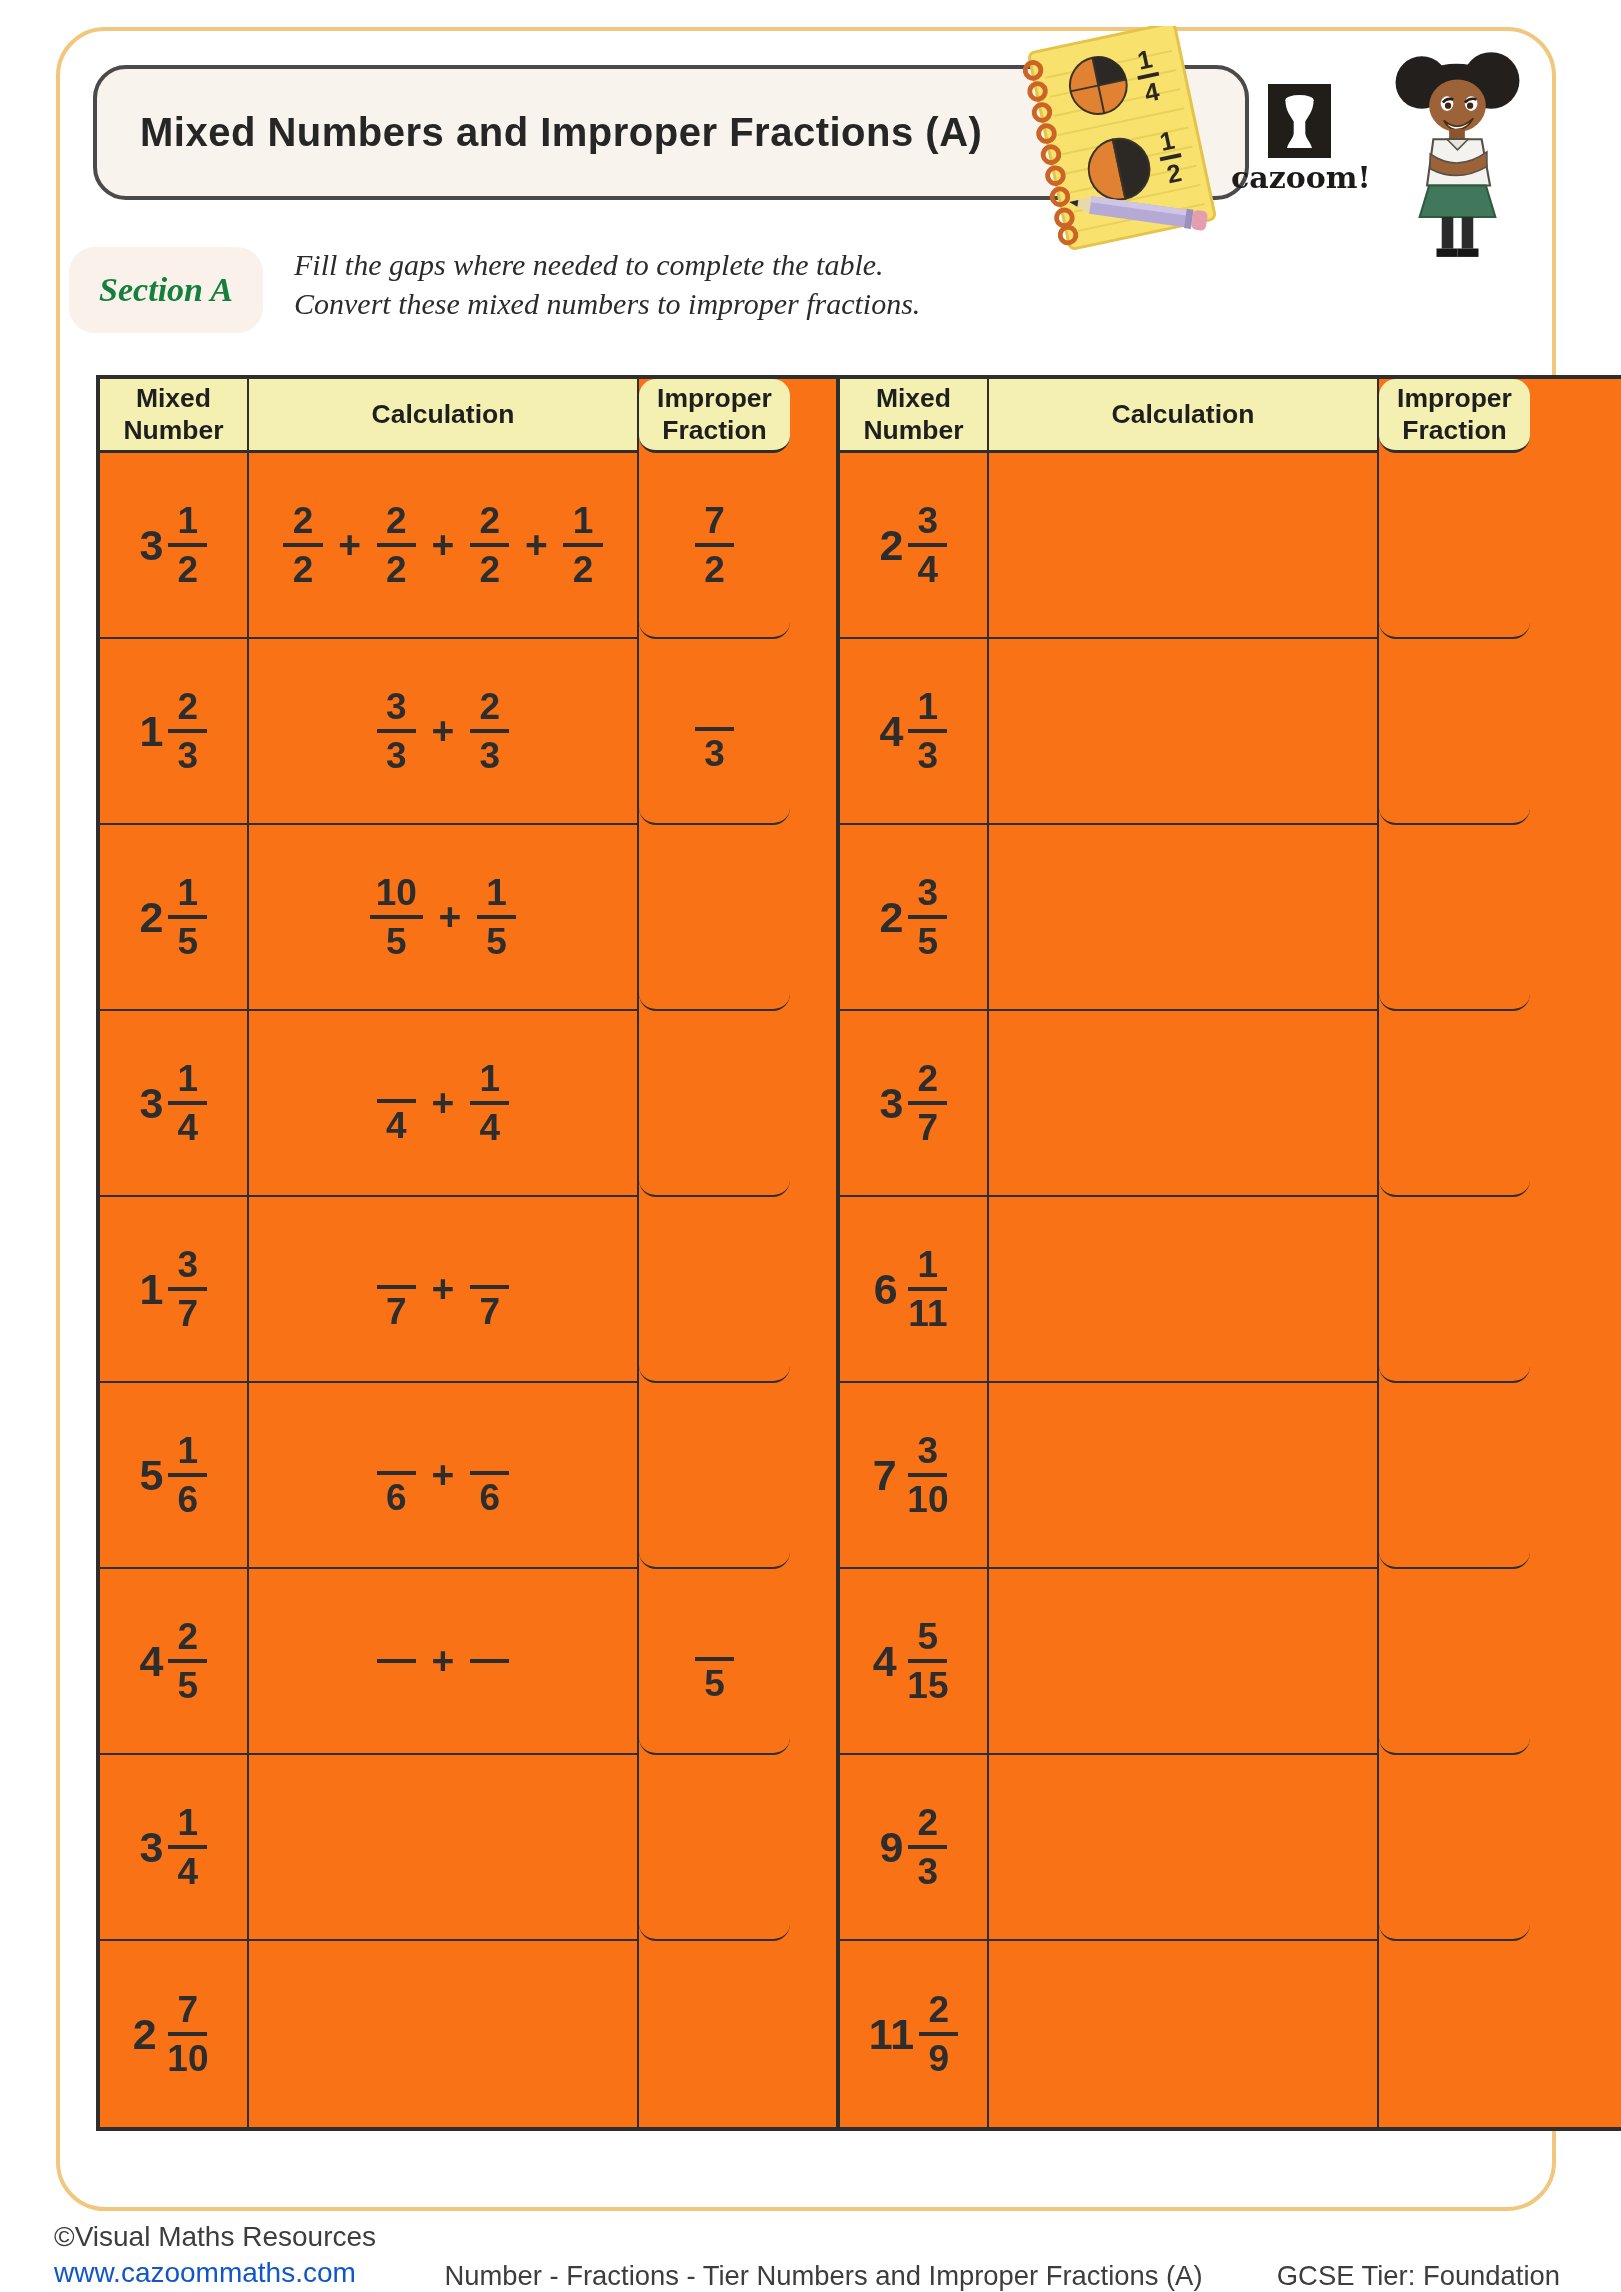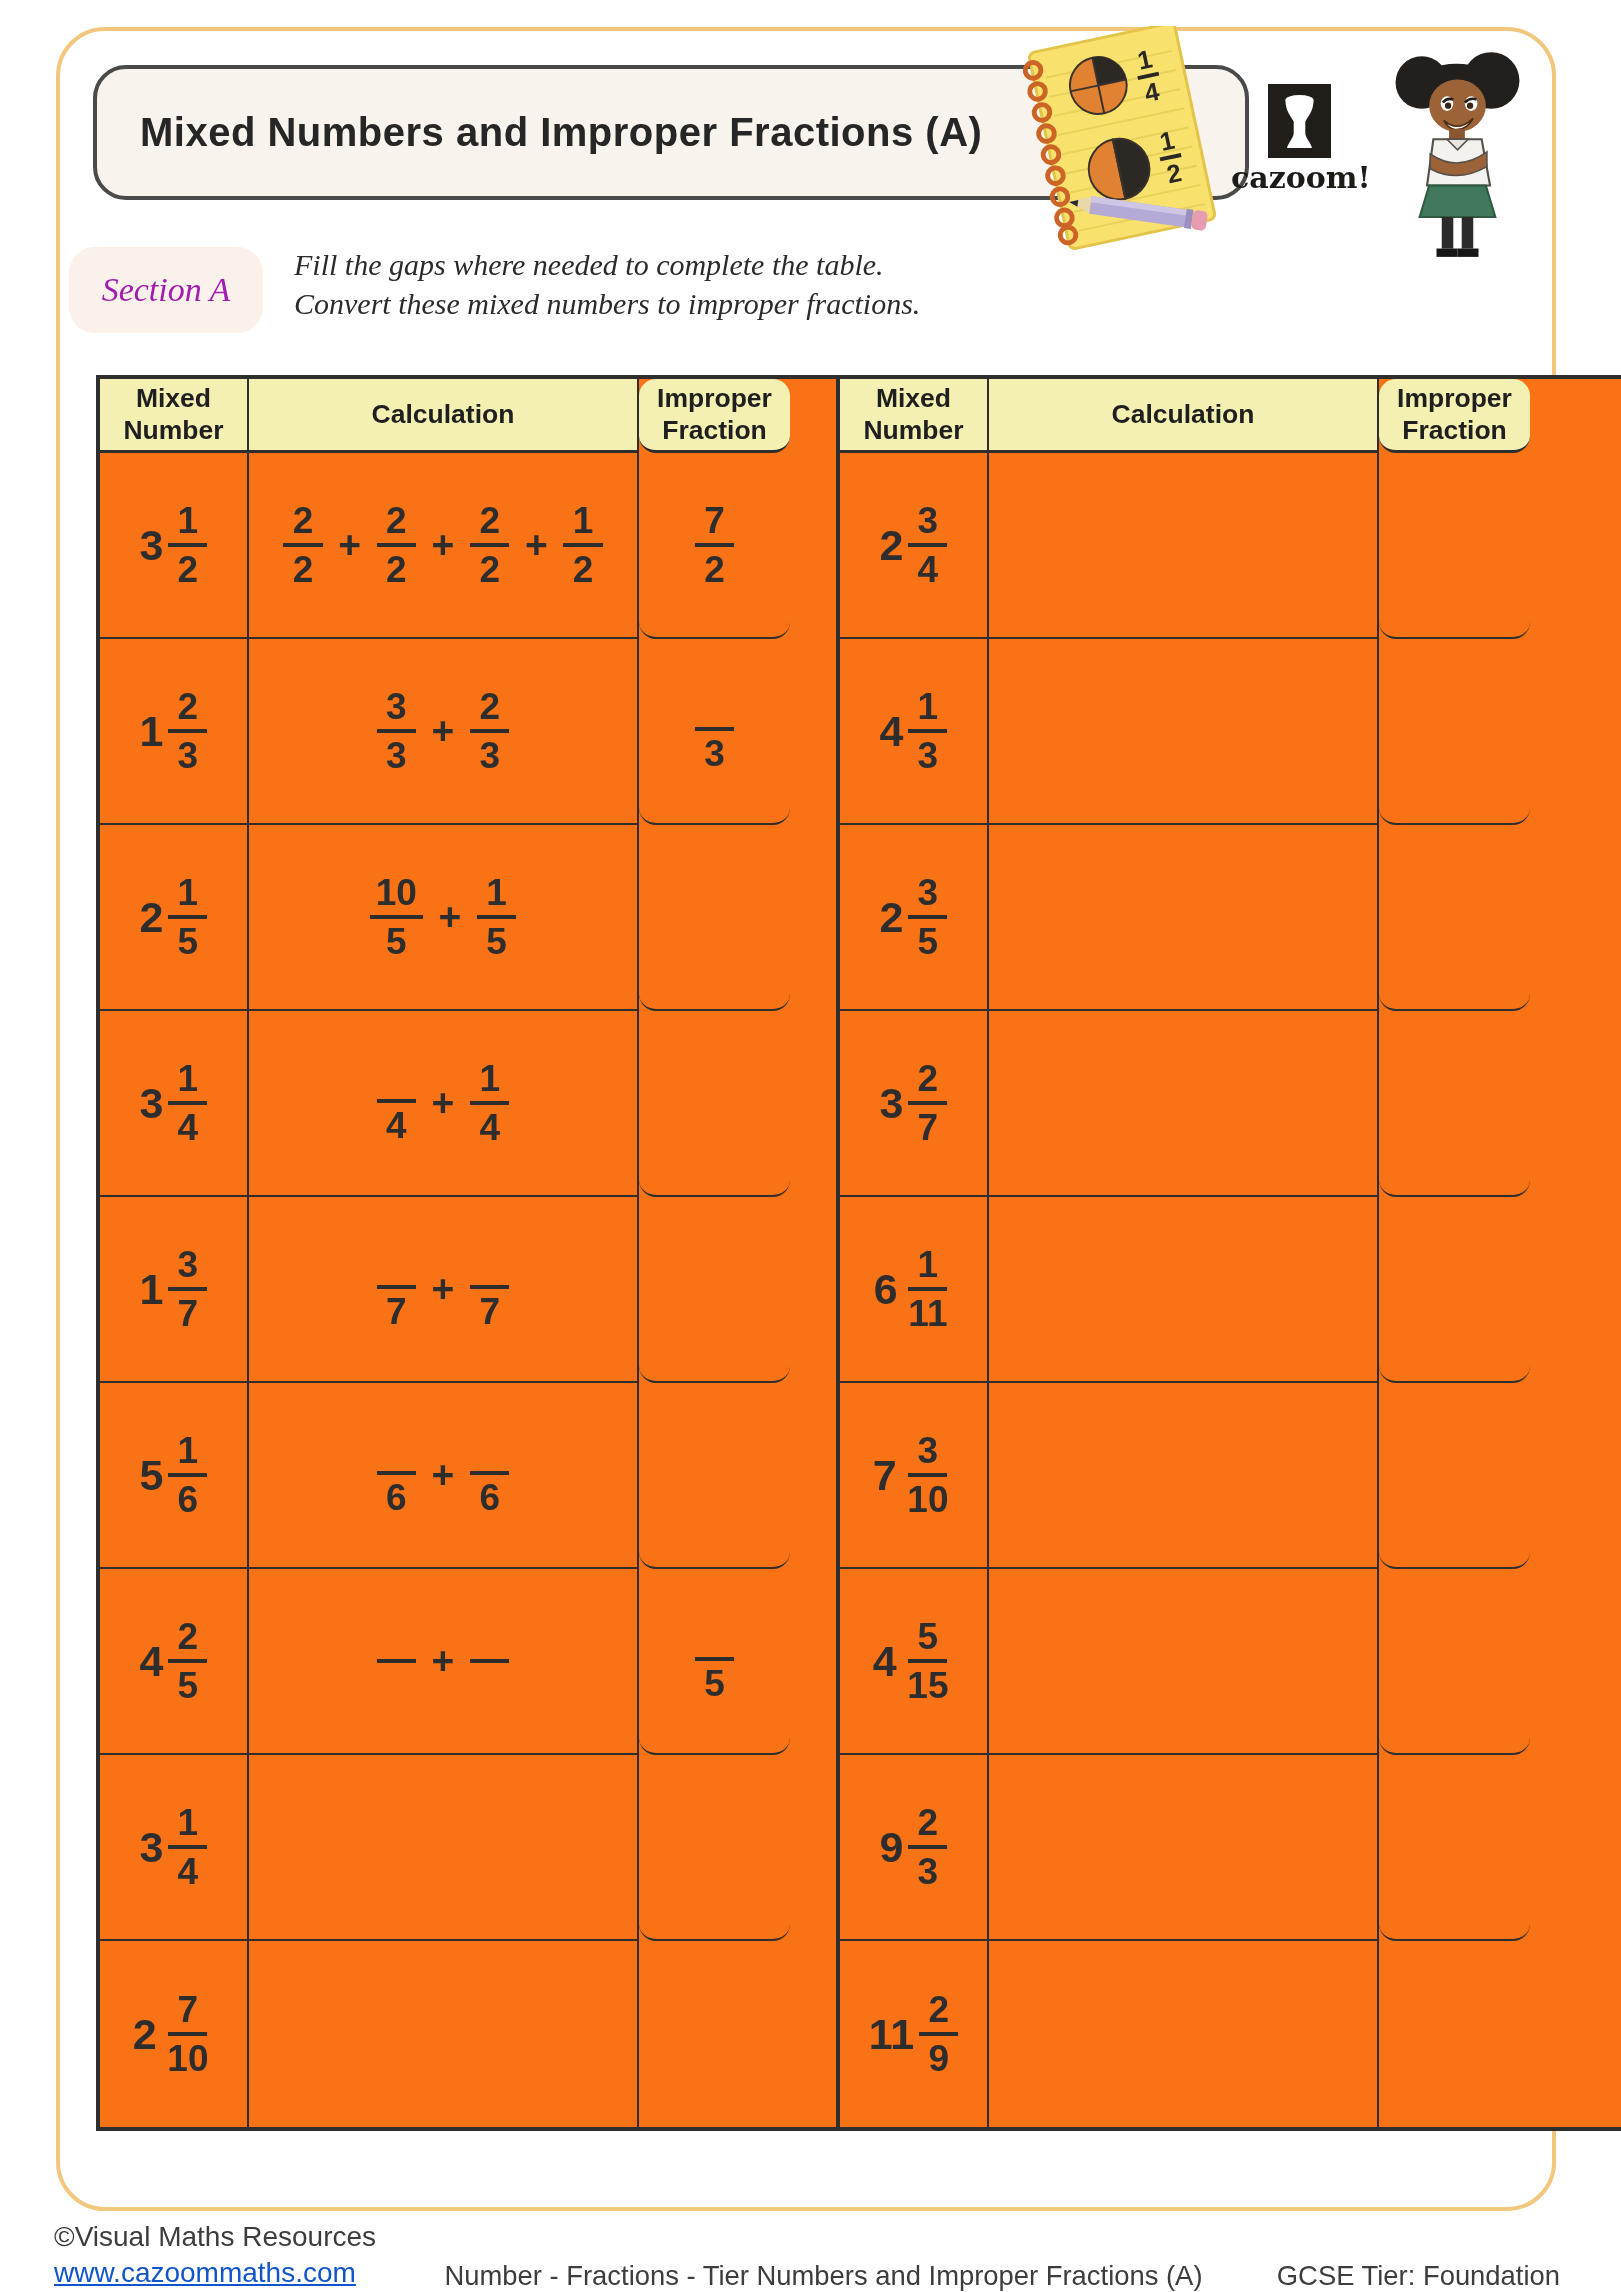--- a/index.html
+++ b/index.html
@@ -19,22 +19,22 @@
              align-items:center;justify-content:center;}
   .logo-text{font-family:"DejaVu Serif",serif;font-weight:bold;font-size:30px;
              color:#1d1b18;margin-top:2px;}
 
   .notepad{position:absolute;left:1017px;top:25.5px;width:211px;height:230px;}
   .student{position:absolute;left:1384px;top:49px;width:162px;height:216px;}
 
   .section-box{position:absolute;left:69px;top:247px;width:194px;height:86px;
                background:#faf1ea;border-radius:25.5px;display:flex;align-items:center;
                justify-content:center;}
-  .section-label{font-family:"Liberation Serif",serif;font-style:italic;font-weight:normal;
-                 font-size:34px;color:#a21caf;}
+  .section-label{font-family:"Liberation Serif",serif;font-style:italic;font-weight:bold;
+                 font-size:34px;color:#15803d;}
   .instructions{position:absolute;left:294px;top:245px;font-family:"Liberation Serif",serif;
                 font-style:italic;font-size:30px;color:#2b2b2b;line-height:1.3;}
 
   .wtable{position:absolute;top:375px;width:836px;box-sizing:border-box;
           border:4.9px solid #2e2e2e;background:#f97316;display:grid;
           grid-template-columns:149px 390px 151px;
           grid-template-rows:74px repeat(9,186px);}
   .wtable.left{left:96px;}
   .wtable.right{left:836px;}
   .cell{border-right:2px solid #2e2e2e;border-bottom:2px solid #2e2e2e;
@@ -49,21 +49,21 @@
   .mixed .whole{font-size:43px;margin-right:4.9px;}
   .frac{display:inline-flex;flex-direction:column;align-items:center;font-size:37px;
         font-weight:bold;color:#2d2d2d;line-height:1.0;}
   .frac .num{padding:0 5.9px 3.9px;border-bottom:4.9px solid #2d2d2d;min-width:27.4px;text-align:center;}
   .frac .den{padding:3.9px 5.9px 0;min-width:27.4px;text-align:center;}
   .frac .num:empty,.frac .den:empty{height:33px;}
   .plus{font-size:39px;font-weight:bold;margin:0 15.7px;color:#2d2d2d;}
 
   .footer-copyright{position:absolute;left:54px;top:2221px;font-size:28px;color:#3d3d3d;}
   .footer-link{position:absolute;left:54px;top:2257px;font-size:28px;color:#1155cc;
-               text-decoration:underline;cursor:pointer;}
+               cursor:pointer;}
   .footer-center{position:absolute;left:392px;width:863px;top:2260px;text-align:center;
                  font-size:27.4px;color:#3d3d3d;}
   .footer-right{position:absolute;right:61px;top:2260px;font-size:27.4px;color:#3d3d3d;}
 
   .np-label{font-family:"Liberation Sans",sans-serif;font-weight:bold;font-size:26px;fill:#2b2722;}
 </style>
 </head>
 <body>
 
 <div class="sheet">

